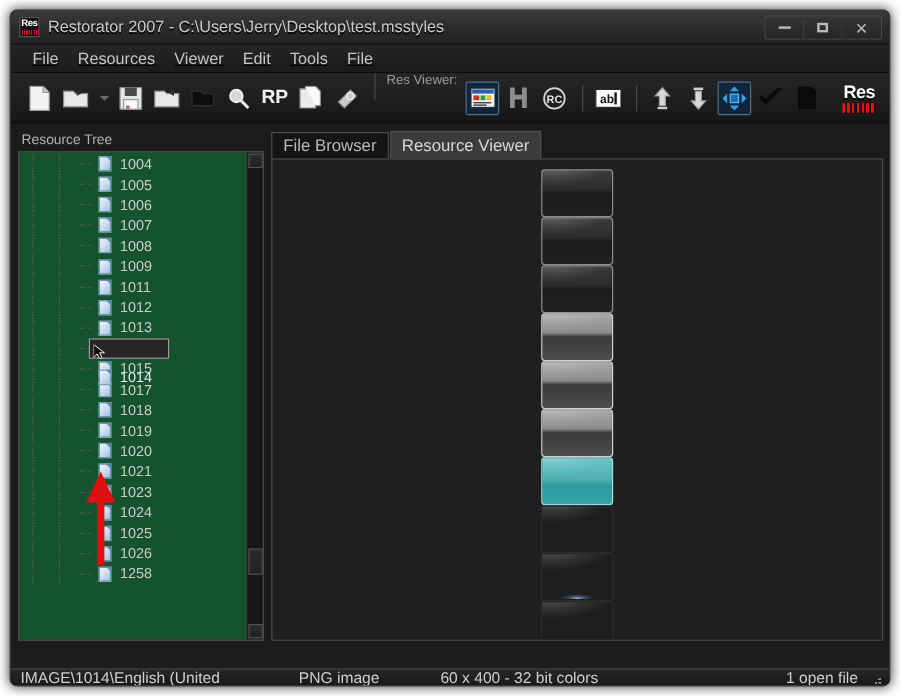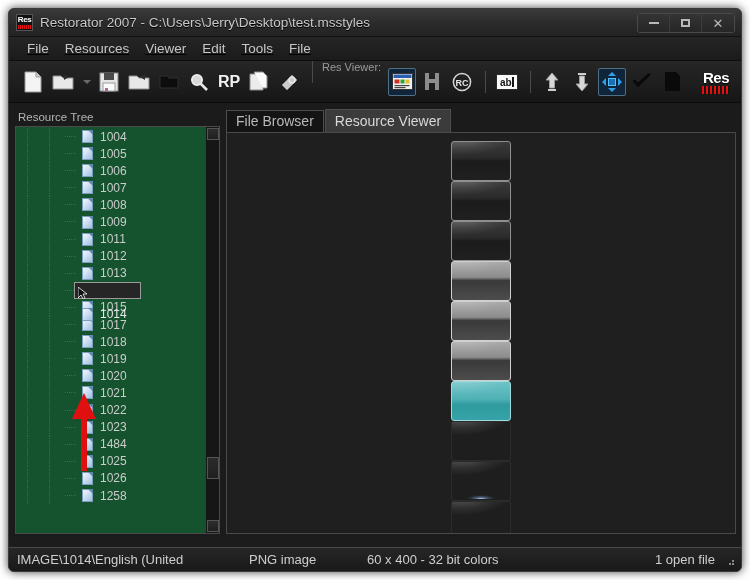--- a/index.html
+++ b/index.html
@@ -321,21 +321,21 @@
   .glow {
     position: absolute; left: 50%; bottom: 1px;
     transform: translateX(-50%);
     width: 42px; height: 12px;
     background: radial-gradient(ellipse 50% 50% at 50% 100%, rgba(190,220,255,.95) 0%, rgba(120,160,210,.45) 30%, rgba(60,90,130,.12) 60%, rgba(0,0,0,0) 78%);
   }
 
   
   .statusbar {
     position: absolute; left: 0; right: 0; bottom: 0;
-    height: 24px;
+    height: 14px;
     background: linear-gradient(#262626,#191919);
     border-top: 1px solid #4a4a4a;
     display: flex; align-items: center;
     padding: 0 6px 0 8px;
   }
   .st {
     color: #cfcfcf; font-size: 13px;
     white-space: nowrap; overflow: hidden;
   }
   .st1 { width: 232px; }
@@ -697,39 +697,30 @@
               <div class="fileicon"></div>
               <div class="tlabel-txt">1021</div>
             </div>
             <div class="trow">
               <div class="guides">
                 <span class="guide g1"></span>
                 <span class="guide g2"></span>
                 <span class="elbow"></span>
               </div>
               <div class="fileicon"></div>
-              <div class="tlabel-txt">1022</div>
-            </div>
-            <div class="trow">
-              <div class="guides">
-                <span class="guide g1"></span>
-                <span class="guide g2"></span>
-                <span class="elbow"></span>
-              </div>
-              <div class="fileicon"></div>
               <div class="tlabel-txt">1023</div>
             </div>
             <div class="trow">
               <div class="guides">
                 <span class="guide g1"></span>
                 <span class="guide g2"></span>
                 <span class="elbow"></span>
               </div>
               <div class="fileicon"></div>
-              <div class="tlabel-txt">1484</div>
+              <div class="tlabel-txt">1024</div>
             </div>
             <div class="trow">
               <div class="guides">
                 <span class="guide g1"></span>
                 <span class="guide g2"></span>
                 <span class="elbow"></span>
               </div>
               <div class="fileicon"></div>
               <div class="tlabel-txt">1025</div>
             </div>

